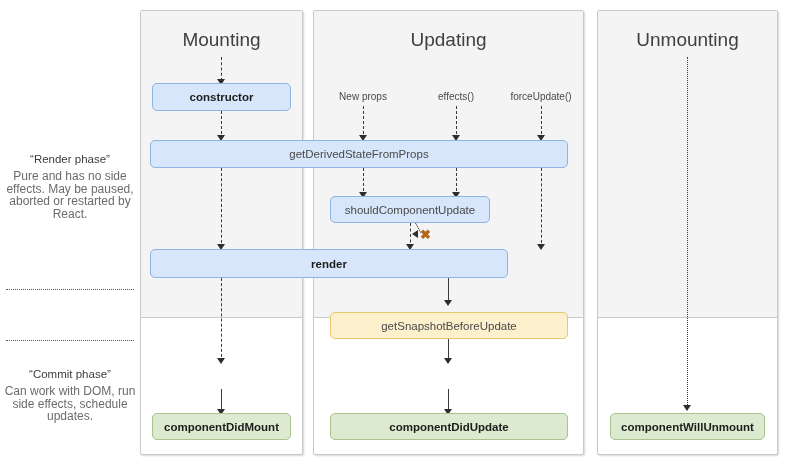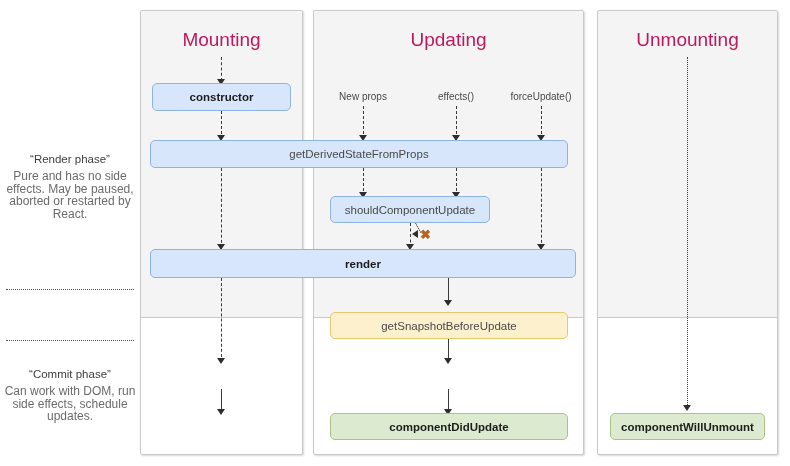--- a/index.html
+++ b/index.html
@@ -69,21 +69,21 @@
     border-bottom: 1px solid #c9c9c9;
     box-sizing: border-box;
   }
   .col-title {
     position: absolute;
     top: 18px;
     left: 0;
     right: 0;
     text-align: center;
     font-size: 19px;
-    color: #be185d;
+    color: #404040;
     font-weight: 400;
     line-height: 22px;
   }
 
   
   .node {
     position: absolute;
     box-sizing: border-box;
     border-radius: 5px;
     display: flex;
@@ -248,23 +248,24 @@
   <div class="trigger italic" style="left:313px; top:91px; width:100px;">New props</div>
   <div class="trigger" style="left:406px; top:91px; width:100px;">effects()</div>
   <div class="trigger" style="left:491px; top:91px; width:100px;">forceUpdate()</div>
 
   <div class="node blue bold" style="left:152px; top:83px; width:139px; height:28px;">constructor</div>
 
   <div class="node blue plain" style="left:150px; top:140px; width:418px; height:28px;">getDerivedStateFromProps</div>
 
   <div class="node blue plain" style="left:330px; top:196px; width:160px; height:27px;">shouldComponentUpdate</div>
 
-  <div class="node blue bold" style="left:150px; top:249px; width:426px; height:29px;">render</div>
+  <div class="node blue bold" style="left:150px; top:249px; width:358px; height:29px;">render</div>
 
   <div class="node yellow" style="left:330px; top:304px; width:238px; height:27px;">getSnapshotBeforeUpdate</div>
 
 
+  <div class="node green" style="left:152px; top:413px; width:139px; height:27px;">componentDidMount</div>
 
   <div class="node green" style="left:330px; top:413px; width:238px; height:27px;">componentDidUpdate</div>
 
   <div class="node green" style="left:610px; top:413px; width:155px; height:27px;">componentWillUnmount</div>
 
 </div>
 
 </body></html>

